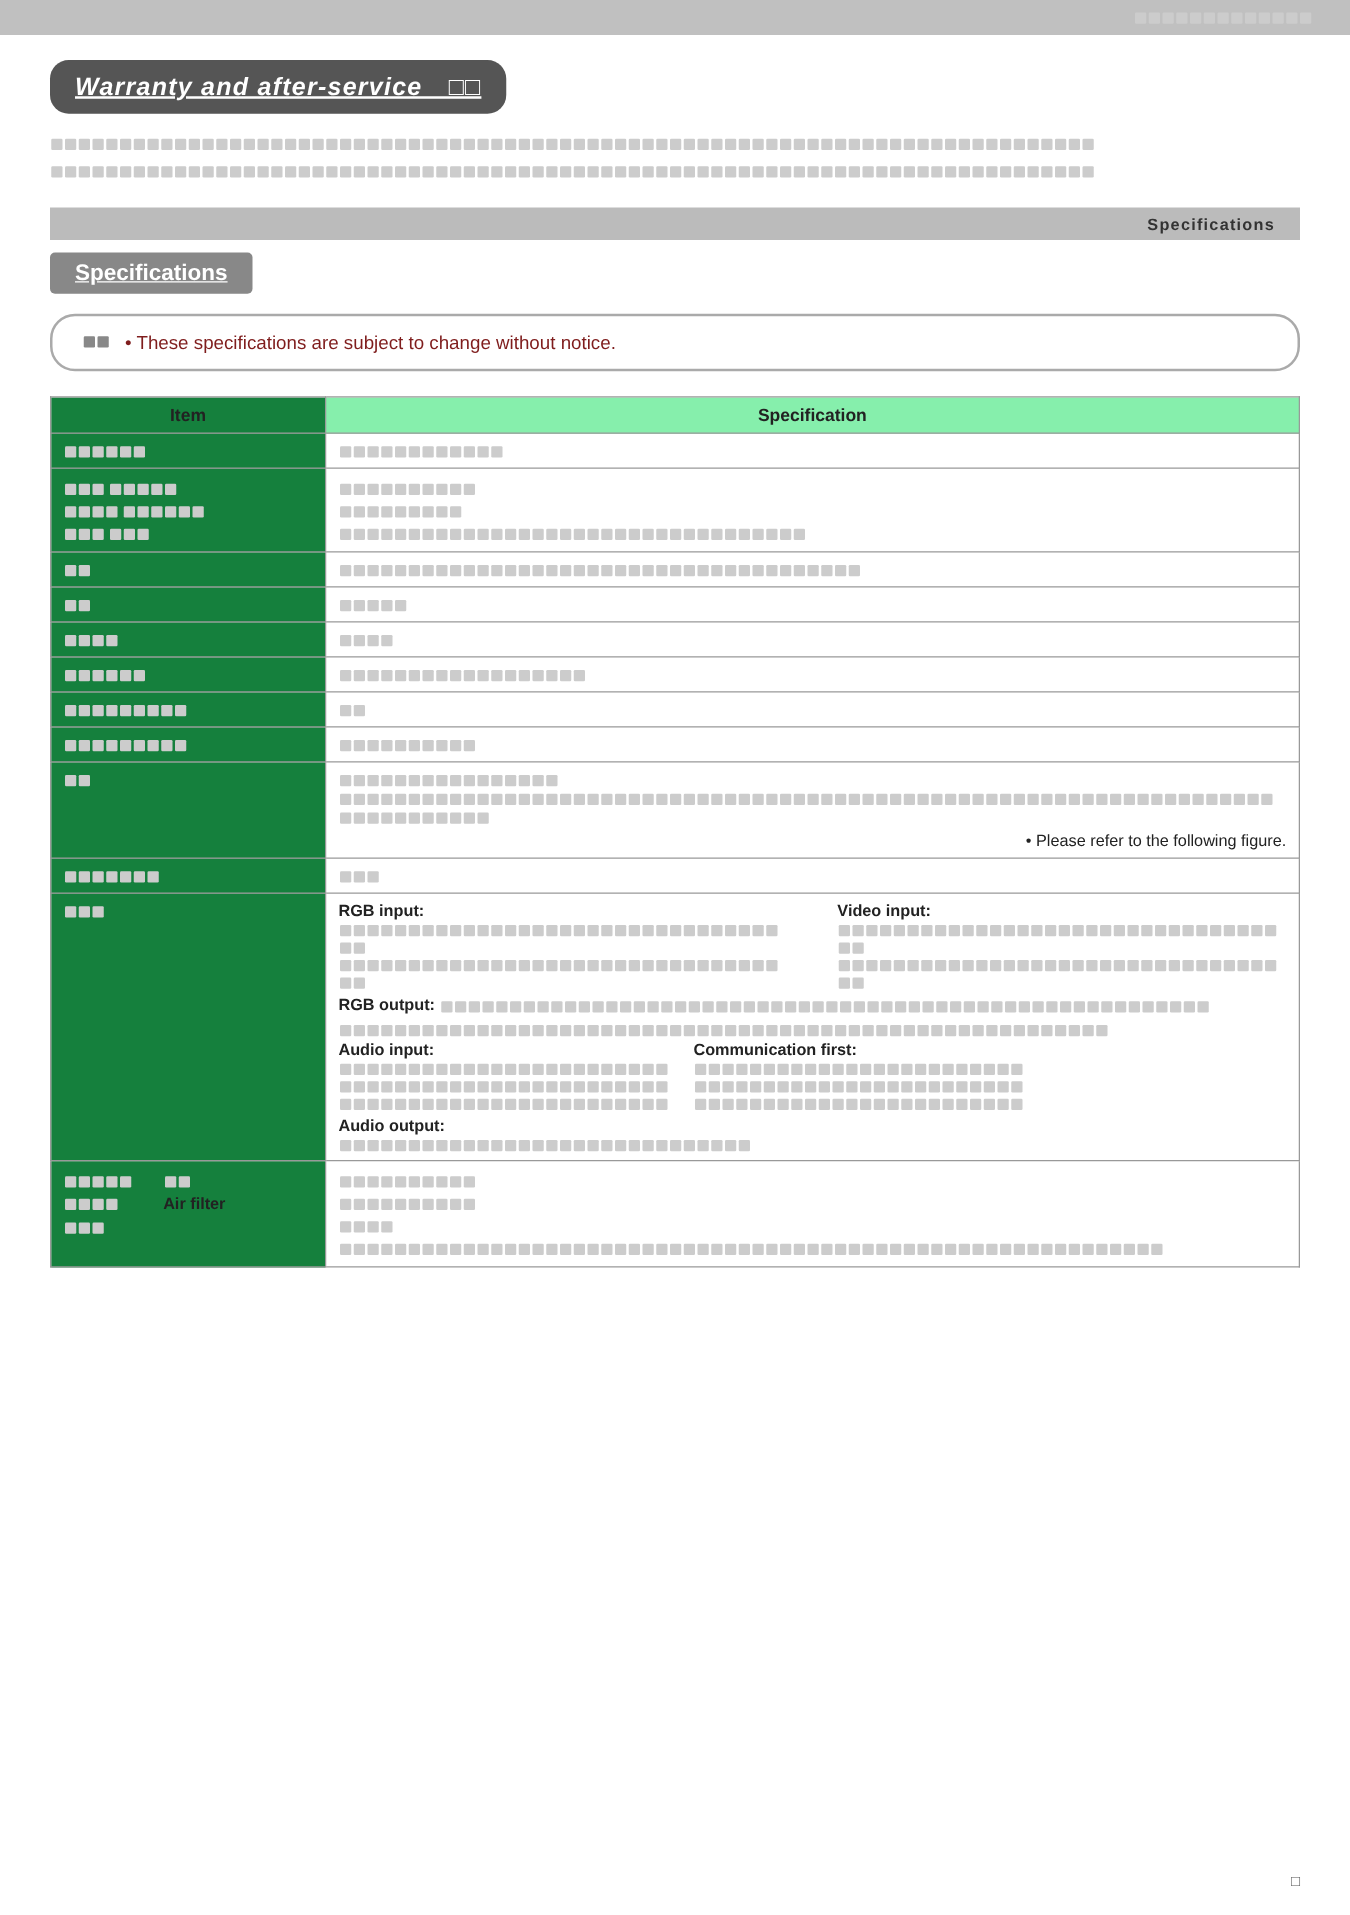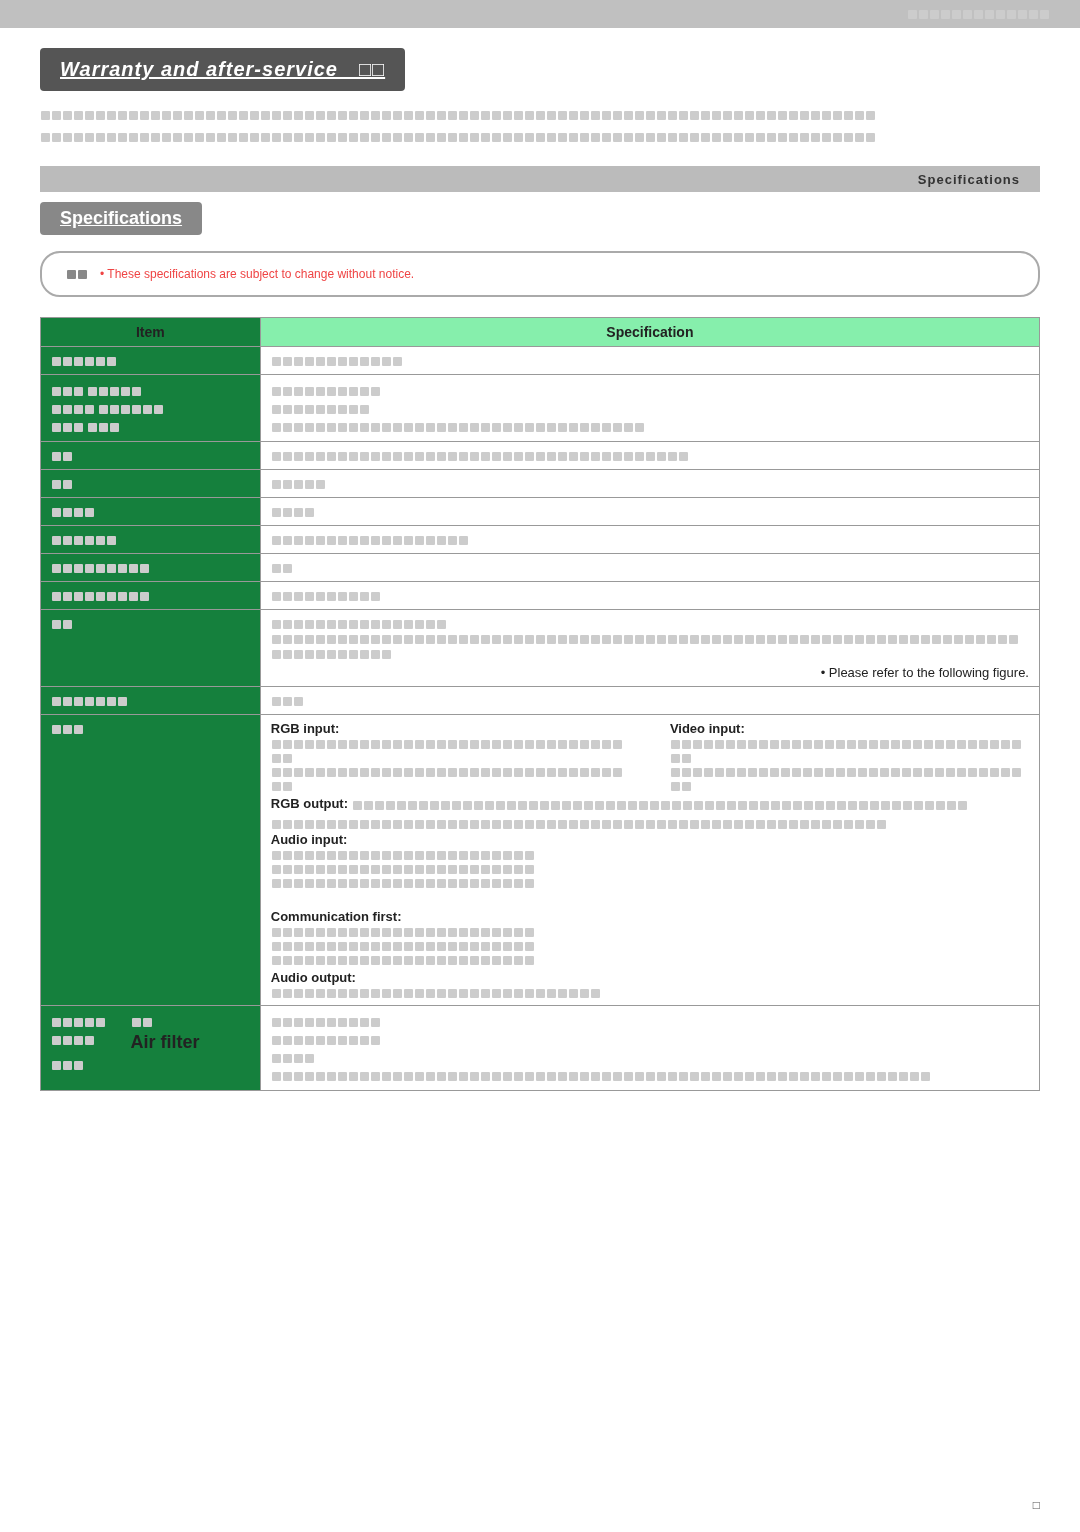--- a/index.html
+++ b/index.html
@@ -38,21 +38,21 @@
     }
 
     
     .content-area {
       padding: 20px 40px 40px 40px;
     }
 
     
     .warranty-banner {
       background: #555;
-      border-radius: 4px;
+      border-radius: 15px;
       padding: 8px 20px;
       display: inline-block;
       margin-bottom: 14px;
     }
     .warranty-banner-text {
       color: #fff;
       font-size: 20px;
       font-weight: bold;
       font-style: italic;
       text-decoration: underline;
@@ -113,22 +113,22 @@
       display: flex;
       align-items: center;
       gap: 12px;
     }
     .notice-icon {
       font-size: 16px;
       color: #555;
       white-space: nowrap;
     }
     .notice-text {
-      font-size: 12px;
-      color: #ef4444;
+      font-size: 15px;
+      color: #7f1d1d;
     }
 
     
     .specs-table {
       width: 100%;
       border-collapse: collapse;
       border: 1px solid #999;
       margin-bottom: 20px;
     }
     .specs-table th,
@@ -397,21 +397,21 @@
                 <span class="cell-jp">
                   <span class="sq"></span><span class="sq"></span><span class="sq"></span><span class="sq"></span><span class="sq"></span><span class="sq"></span><span class="sq"></span><span class="sq"></span><span class="sq"></span><span class="sq"></span><span class="sq"></span><span class="sq"></span><span class="sq"></span><span class="sq"></span><span class="sq"></span><span class="sq"></span><span class="sq"></span><span class="sq"></span><span class="sq"></span><span class="sq"></span><span class="sq"></span><span class="sq"></span><span class="sq"></span><span class="sq"></span><span class="sq"></span><span class="sq"></span><span class="sq"></span><span class="sq"></span><span class="sq"></span><span class="sq"></span><span class="sq"></span><span class="sq"></span><span class="sq"></span><span class="sq"></span><span class="sq"></span><span class="sq"></span><span class="sq"></span><span class="sq"></span><span class="sq"></span><span class="sq"></span><span class="sq"></span><span class="sq"></span><span class="sq"></span><span class="sq"></span><span class="sq"></span><span class="sq"></span><span class="sq"></span><span class="sq"></span><span class="sq"></span><span class="sq"></span><span class="sq"></span><span class="sq"></span><span class="sq"></span><span class="sq"></span><span class="sq"></span><span class="sq"></span>
                 </span>
               </div>
               <div style="margin-bottom:2px;">
                 <span class="cell-jp">
                   <span class="sq"></span><span class="sq"></span><span class="sq"></span><span class="sq"></span><span class="sq"></span><span class="sq"></span><span class="sq"></span><span class="sq"></span><span class="sq"></span><span class="sq"></span><span class="sq"></span><span class="sq"></span><span class="sq"></span><span class="sq"></span><span class="sq"></span><span class="sq"></span><span class="sq"></span><span class="sq"></span><span class="sq"></span><span class="sq"></span><span class="sq"></span><span class="sq"></span><span class="sq"></span><span class="sq"></span><span class="sq"></span><span class="sq"></span><span class="sq"></span><span class="sq"></span><span class="sq"></span><span class="sq"></span><span class="sq"></span><span class="sq"></span><span class="sq"></span><span class="sq"></span><span class="sq"></span><span class="sq"></span><span class="sq"></span><span class="sq"></span><span class="sq"></span><span class="sq"></span><span class="sq"></span><span class="sq"></span><span class="sq"></span><span class="sq"></span><span class="sq"></span><span class="sq"></span><span class="sq"></span><span class="sq"></span><span class="sq"></span><span class="sq"></span><span class="sq"></span><span class="sq"></span><span class="sq"></span><span class="sq"></span><span class="sq"></span><span class="sq"></span>
                 </span>
               </div>
 
-              <div style="display:flex; gap:20px; margin-bottom:4px;flex-direction:column;">
+              <div style="display:flex; gap:20px; margin-bottom:4px;">
                 <div>
                   <span class="bold-text">Audio input:</span>
                   <div class="cell-jp">
                     <span class="sq"></span><span class="sq"></span><span class="sq"></span><span class="sq"></span><span class="sq"></span><span class="sq"></span><span class="sq"></span><span class="sq"></span><span class="sq"></span><span class="sq"></span><span class="sq"></span><span class="sq"></span><span class="sq"></span><span class="sq"></span><span class="sq"></span><span class="sq"></span><span class="sq"></span><span class="sq"></span><span class="sq"></span><span class="sq"></span><span class="sq"></span><span class="sq"></span><span class="sq"></span><span class="sq"></span>
                   </div>
                   <div class="cell-jp">
                     <span class="sq"></span><span class="sq"></span><span class="sq"></span><span class="sq"></span><span class="sq"></span><span class="sq"></span><span class="sq"></span><span class="sq"></span><span class="sq"></span><span class="sq"></span><span class="sq"></span><span class="sq"></span><span class="sq"></span><span class="sq"></span><span class="sq"></span><span class="sq"></span><span class="sq"></span><span class="sq"></span><span class="sq"></span><span class="sq"></span><span class="sq"></span><span class="sq"></span><span class="sq"></span><span class="sq"></span>
                   </div>
                   <div class="cell-jp">
                     <span class="sq"></span><span class="sq"></span><span class="sq"></span><span class="sq"></span><span class="sq"></span><span class="sq"></span><span class="sq"></span><span class="sq"></span><span class="sq"></span><span class="sq"></span><span class="sq"></span><span class="sq"></span><span class="sq"></span><span class="sq"></span><span class="sq"></span><span class="sq"></span><span class="sq"></span><span class="sq"></span><span class="sq"></span><span class="sq"></span><span class="sq"></span><span class="sq"></span><span class="sq"></span><span class="sq"></span>
@@ -449,21 +449,21 @@
                     <span class="sq"></span><span class="sq"></span><span class="sq"></span><span class="sq"></span><span class="sq"></span>
                   </td>
                   <td style="border:none; padding:2px 0; font-size:12px;">
                     <span class="sq"></span><span class="sq"></span>
                   </td>
                 </tr>
                 <tr>
                   <td style="border:none; padding:2px 0; font-size:12px; width:40%;">
                     <span class="sq"></span><span class="sq"></span><span class="sq"></span><span class="sq"></span>
                   </td>
-                  <td style="border:none; padding:2px 0; font-size:18px; font-weight:bold;">Air filter</td>
+                  <td style="border:none; padding:2px 0; font-size:13px; font-weight:bold;">Air filter</td>
                 </tr>
                 <tr>
                   <td style="border:none; padding:2px 0; font-size:12px;" colspan="2">
                     <span class="sq"></span><span class="sq"></span><span class="sq"></span>
                   </td>
                 </tr>
               </tbody>
                 </table>
             </td>
             <td class="spec-col cell-jp">

